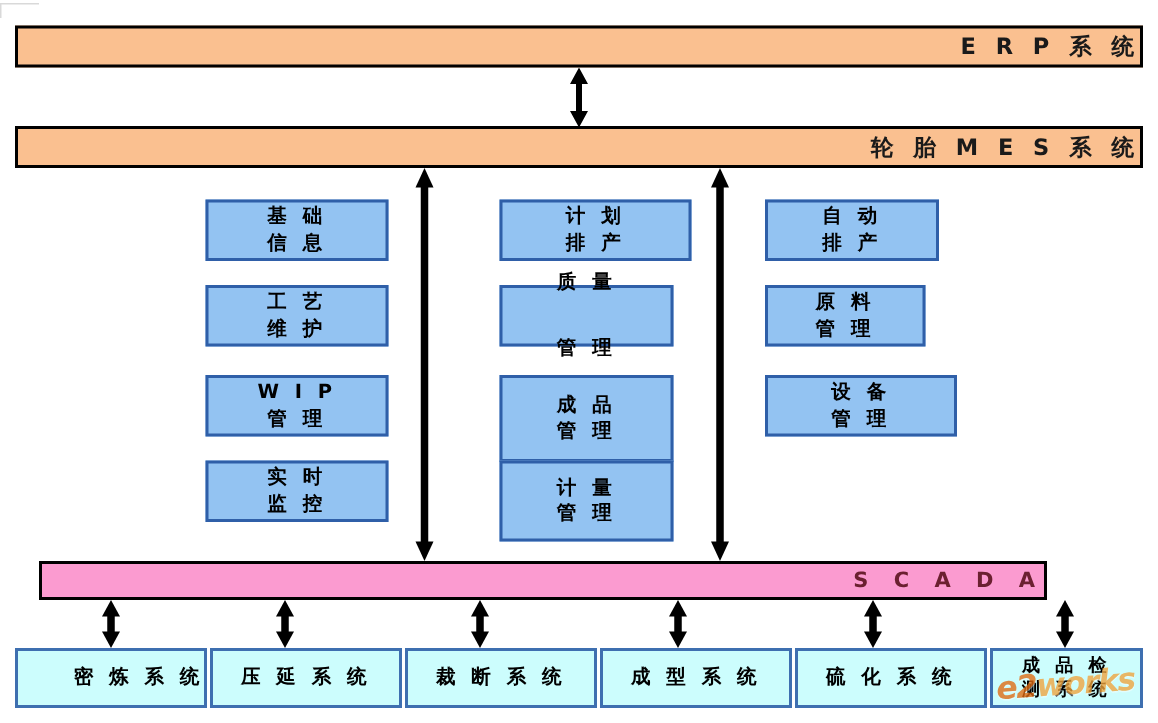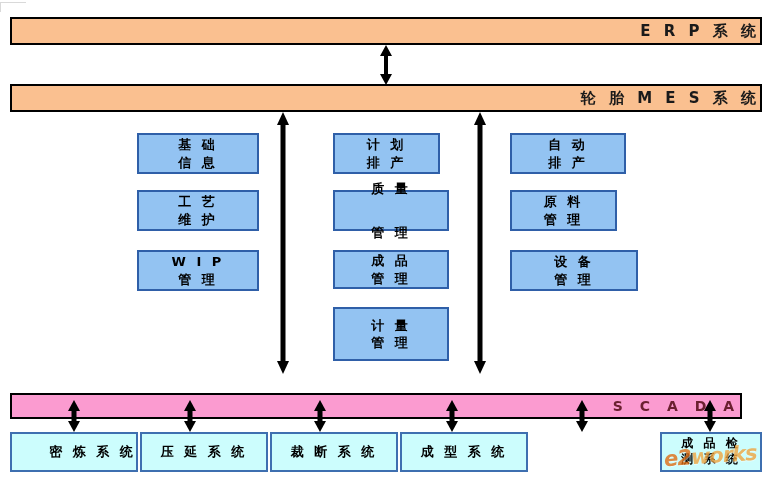--- a/index.html
+++ b/index.html
@@ -139,30 +139,34 @@
     <span class="ln">信 息</span>
   </div>
   <div class="node modbox" style="left:137px;top:190px;width:122px;height:41px;">
     <span class="ln">工 艺</span>
     <span class="ln">维 护</span>
   </div>
   <div class="node modbox" style="left:137px;top:250px;width:122px;height:41px;">
     <span class="ln">W I P</span>
     <span class="ln">管 理</span>
   </div>
-
-  <div class="node modbox" style="left:333px;top:133px;width:107px;height:41px;">
+  <div class="node modbox" style="left:137px;top:307px;width:122px;height:41px;">
+    <span class="ln">实 时</span>
+    <span class="ln">监 控</span>
+  </div>
+
+  <div class="node modbox" style="left:333px;top:133px;width:128px;height:41px;">
     <span class="ln">计 划</span>
     <span class="ln">排 产</span>
   </div>
   <div class="node modbox" style="left:333px;top:190px;width:116px;height:41px;gap:27px;">
     <span class="ln">质 量</span>
     <span class="ln">管 理</span>
   </div>
-  <div class="node modbox" style="left:333px;top:250px;width:116px;height:39px;">
+  <div class="node modbox" style="left:333px;top:250px;width:116px;height:58px;">
     <span class="ln">成 品</span>
     <span class="ln">管 理</span>
   </div>
   <div class="node modbox" style="left:333px;top:307px;width:116px;height:54px;">
     <span class="ln">计 量</span>
     <span class="ln">管 理</span>
   </div>
 
   <div class="node modbox" style="left:510px;top:133px;width:116px;height:41px;">
     <span class="ln">自 动</span>
@@ -170,21 +174,21 @@
   </div>
   <div class="node modbox" style="left:510px;top:190px;width:107px;height:41px;">
     <span class="ln">原 料</span>
     <span class="ln">管 理</span>
   </div>
   <div class="node modbox" style="left:510px;top:250px;width:128px;height:41px;">
     <span class="ln">设 备</span>
     <span class="ln">管 理</span>
   </div>
 
-  <div class="node banner scada" style="left:10px;top:374px;width:732px;height:26px;margin-top:19px;">
+  <div class="node banner scada" style="left:26px;top:374px;width:672px;height:26px;">
     <span>S C A D A</span>
   </div>
 
   <div class="arrow" style="left:67px;top:400px;width:14px;height:32px;">
     <svg width="14" height="32" viewBox="0 0 14 32">
       <polygon points="7,0 13,11 1,11" fill="#000000"></polygon>
       <polygon points="7,32 13,21 1,21" fill="#000000"></polygon>
       <rect x="4.5" y="9" width="5" height="14" fill="#000000"></rect>
     </svg>
   </div>
@@ -231,20 +235,24 @@
   <div class="procbox" style="left:140px;top:432px;width:128px;height:40px;">
     <span class="ln">压 延 系 统</span>
     <span class="ln"></span>
   </div>
   <div class="procbox" style="left:270px;top:432px;width:128px;height:40px;">
     <span class="ln">裁 断 系 统</span>
     <span class="ln"></span>
   </div>
   <div class="procbox" style="left:400px;top:432px;width:128px;height:40px;">
     <span class="ln">成 型 系 统</span>
+    <span class="ln"></span>
+  </div>
+  <div class="procbox" style="left:530px;top:432px;width:128px;height:40px;">
+    <span class="ln">硫 化 系 统</span>
     <span class="ln"></span>
   </div>
   <div class="procbox" style="left:660px;top:432px;width:102px;height:40px;font-size:12px;letter-spacing:3px;">
     <span class="ln">成 品 检</span>
     <span class="ln">测 系 统</span>
   </div>
 
   <div class="watermark" style="left:664px;top:444px;">
     <span class="wm-a">e2</span><span class="wm-b">works</span>
   </div>

